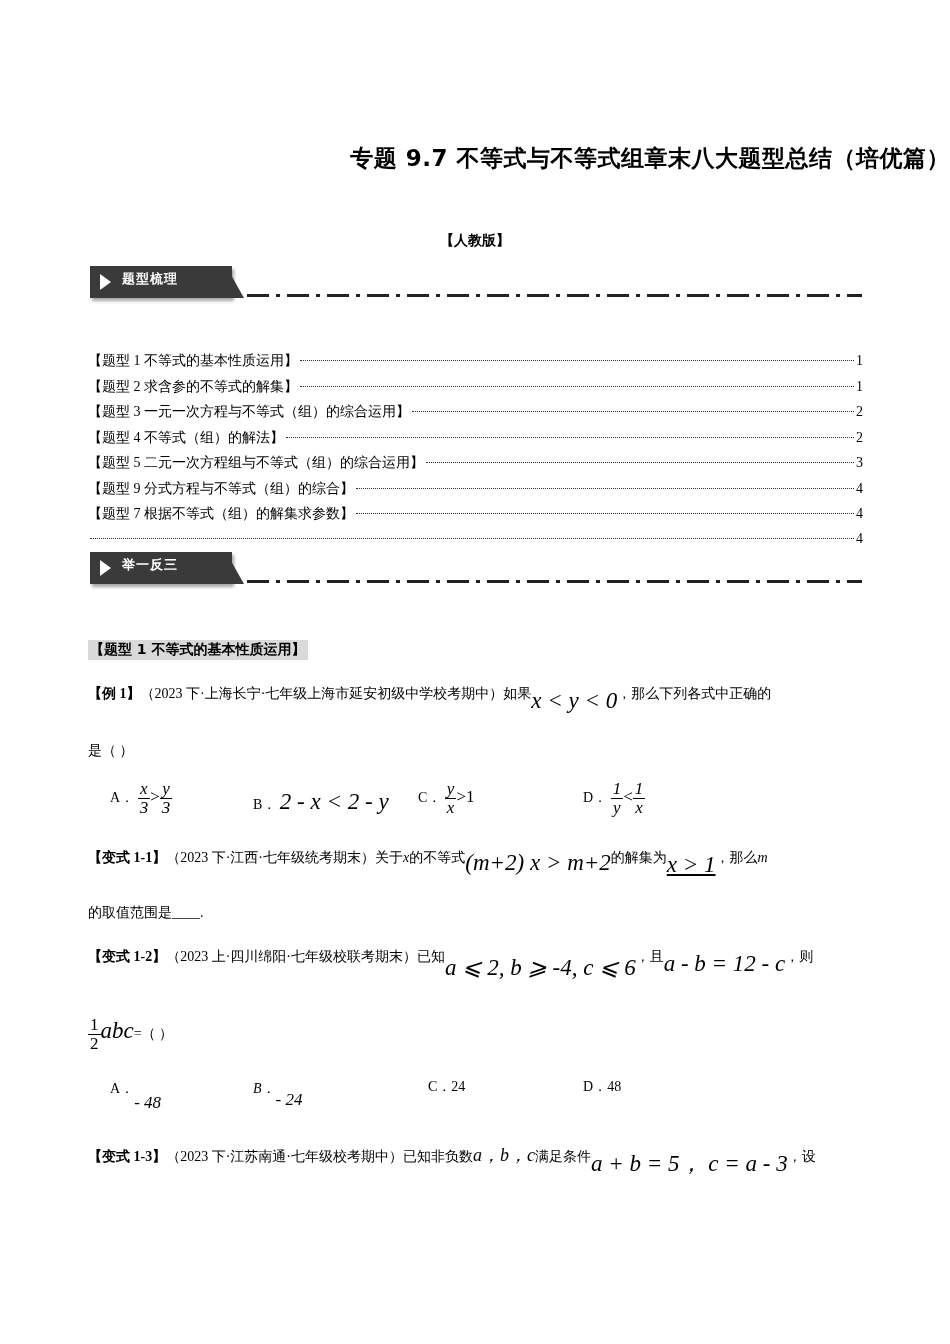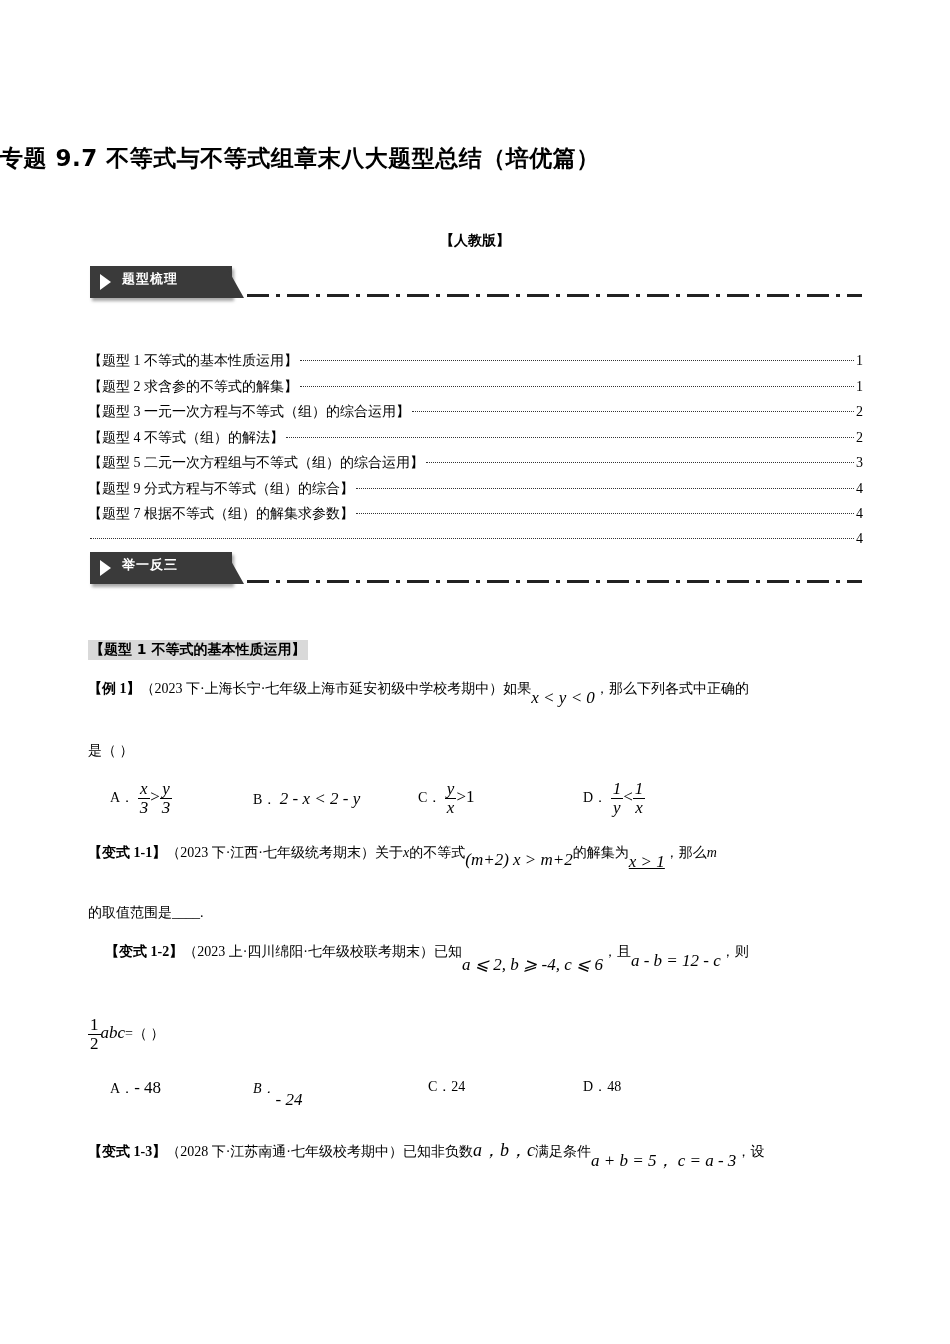--- a/index.html
+++ b/index.html
@@ -1,19 +1,19 @@
 <!DOCTYPE html>
 <html><head>
 <meta charset="utf-8">
 <style>
   html, body { margin: 0; padding: 0; background: #ffffff; }
   body { width: 950px; height: 1344px; position: relative; overflow: hidden;
          font-family: "Liberation Serif", "DejaVu Serif", serif; color: #000; }
   .abs { position: absolute; }
-  .title { left: 0; width: 950px; top: 143px; text-align: left; font-size: 23px; font-weight: bold;
+  .title { left: 0; width: 950px; top: 143px; text-align: right; font-size: 23px; font-weight: bold;
            font-family: "DejaVu Sans", "Liberation Sans", sans-serif; letter-spacing: 0.5px; }
   .edition { left: 0; width: 950px; top: 232px; text-align: center; font-size: 14px; font-weight: bold;
              font-family: "DejaVu Sans", sans-serif; }
   .banner { left: 90px; height: 32px; width: 155px; }
   .banner .tab { position: absolute; left: 0; top: 0; height: 32px; width: 142px; background: #3a3a3a;
                  box-shadow: 2px 3px 3px rgba(0,0,0,0.35); }
   .banner .slant { position: absolute; left: 136px; top: 0; width: 0; height: 0;
                    border-bottom: 32px solid #3a3a3a; border-right: 18px solid transparent; }
   .banner .tri { position: absolute; left: 10px; top: 8px; width: 0; height: 0;
                  border-top: 8px solid transparent; border-bottom: 8px solid transparent; border-left: 11px solid #fff; }
@@ -23,21 +23,21 @@
               background: repeating-linear-gradient(90deg, #222 0 22px, transparent 22px 29px, #222 29px 33px, transparent 33px 40px); }
   .toc { left: 88px; width: 775px; font-size: 14px; }
   .toc-row { display: flex; align-items: baseline; height: 25.5px; }
   .toc-row .t { white-space: nowrap; }
   .toc-row .dots { flex: 1; border-bottom: 1.5px dotted #333; margin: 0 2px; transform: translateY(-4px); }
   .toc-row .p { white-space: nowrap; }
   .sec-tag { left: 88px; top: 640px; background: #d9d9d9; font-size: 14px; font-weight: bold; padding: 1px 2px;
              font-family: "DejaVu Sans", sans-serif; }
   .line { left: 88px; font-size: 14px; white-space: nowrap; }
   .b { font-weight: bold; }
-  .m { font-family: "Liberation Serif", serif; font-style: italic; font-size: 17px; }
+  .m { font-family: "Liberation Serif", serif; font-style: italic; font-size: 23px; }
   .mn { font-family: "Liberation Serif", serif; font-size: 17px; }
   .frac { display: inline-block; vertical-align: middle; text-align: center; font-size: 17px; line-height: 18px; }
   .frac .n { display: block; border-bottom: 1px solid #000; padding: 0 2px; }
   .frac .d { display: block; padding: 0 2px; }
   .opt { font-size: 14px; }
 </style>
 </head>
 <body>
 
 <div class="abs title">专题 9.7  不等式与不等式组章末八大题型总结（培优篇）</div>
@@ -125,26 +125,26 @@
   <span class="frac m"><span class="n mn">1</span><span class="d">y</span></span><span class="mn">&lt;</span><span class="frac m"><span class="n mn">1</span><span class="d">x</span></span>
 </div>
 
 <div class="abs line" style="top:842px;">
   <span class="b">【变式 1-1】</span><span>（2023 下·江西·七年级统考期末）关于</span><span class="m" style="font-size:14px;">x</span><span>的不等式</span><span class="m" style="position:relative;top:8px;">(m+2) x &gt; m+2</span><span>的解集为</span><span class="m" style="position:relative;top:10px;text-decoration:underline;">x &gt; 1</span><span>，那么</span><span class="m" style="font-size:14px;">m</span>
 </div>
 <div class="abs line" style="top:904px;">
   <span>的取值范围是</span><span>____</span><span>.</span>
 </div>
 
-<div class="abs line" style="top:940px;margin-left:17px;">
+<div class="abs line" style="top:940px;">
   <span class="b">【变式 1-2】</span><span>（2023 上·四川绵阳·七年级校联考期末）已知</span><span class="m" style="position:relative;top:14px;">a ⩽ 2, b ⩾ -4, c ⩽ 6</span><span>，且</span><span class="m" style="position:relative;top:10px;">a - b = 12 - c</span><span>，则</span>
 </div>
 <div class="abs line" style="top:1016px;">
   <span class="frac mn"><span class="n">1</span><span class="d">2</span></span><span class="m">abc</span><span>=（    ）</span>
 </div>
-<div class="abs opt" style="top:1078px;left:110px;"><span>A．</span><span class="mn" style="position:relative;top:0;">- 48</span></div>
+<div class="abs opt" style="top:1078px;left:110px;"><span>A．</span><span class="mn" style="position:relative;top:15px;font-style:italic;">- 48</span></div>
 <div class="abs opt" style="top:1078px;left:253px;font-style:italic;"><span>B．</span><span class="mn" style="position:relative;top:12px;">- 24</span></div>
 <div class="abs opt" style="top:1078px;left:428px;"><span>C．</span><span>24</span></div>
 <div class="abs opt" style="top:1078px;left:583px;"><span>D．</span><span>48</span></div>
 
 <div class="abs line" style="top:1138px;">
-  <span class="b">【变式 1-3】</span><span>（2028 下·江苏南通·七年级校考期中）已知非负数</span><span class="m" style="font-size:18px;">a，b，c</span><span>满足条件</span><span class="m" style="position:relative;top:10px;">a + b = 5， c = a - 3</span><span>，设</span>
+  <span class="b">【变式 1-3】</span><span>（2023 下·江苏南通·七年级校考期中）已知非负数</span><span class="m" style="font-size:18px;">a，b，c</span><span>满足条件</span><span class="m" style="position:relative;top:10px;">a + b = 5， c = a - 3</span><span>，设</span>
 </div>
 
 </body></html>

